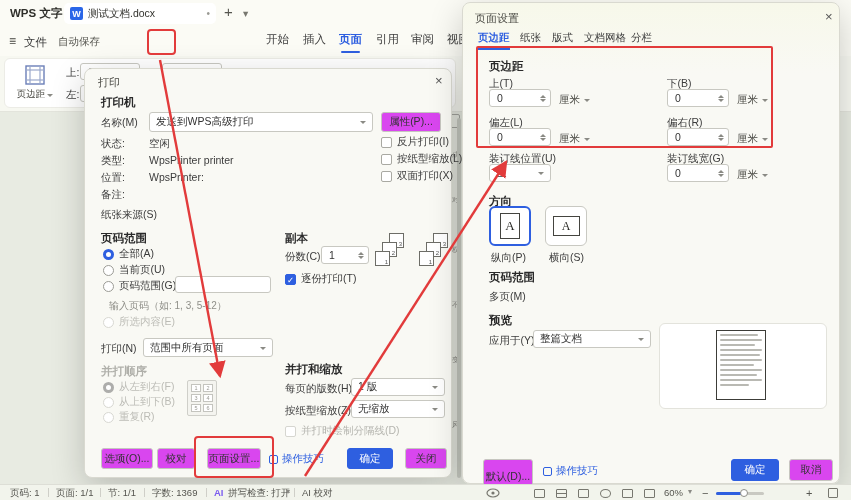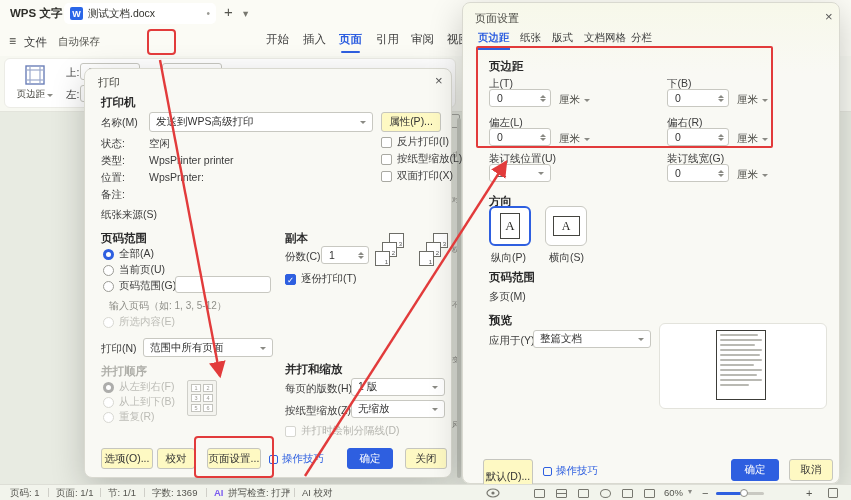--- a/index.html
+++ b/index.html
@@ -12,21 +12,21 @@
   
   .select{position:absolute;background:#fff;border:1px solid #c8c8c1;border-radius:3px;font-size:10.5px;color:#333;display:flex;align-items:center;padding:0 6px;white-space:nowrap}
   .select .car{margin-left:auto;width:0;height:0;border:3.5px solid transparent;border-top-color:#8a8a84;transform:translateY(2px)}
   .spin{position:absolute;background:#fff;border:1px solid #c8c8c1;border-radius:3px;font-size:10.5px;color:#333;display:flex;align-items:center;padding:0 4px 0 7px;white-space:nowrap}
   .spin .arr{margin-left:auto;display:flex;flex-direction:column;gap:1px}
   .spin .arr i{width:0;height:0;border:3px solid transparent;display:block}
   .spin .arr i.u{border-bottom-color:#8a8a84;border-top-width:0}
   .spin .arr i.d{border-top-color:#8a8a84;border-bottom-width:0}
   .unit{position:absolute;font-size:10.5px;color:#4a4a44;display:flex;align-items:center;gap:4px;white-space:nowrap}
   .unit .car{width:0;height:0;border:3.5px solid transparent;border-top-color:#8a8a84;transform:translateY(2px)}
-  .btn{position:absolute;background:#fef9c3;border:1px solid #c6c6bf;border-radius:3px;font-size:10.5px;color:#333;display:flex;align-items:center;justify-content:center;white-space:nowrap}
+  .btn{position:absolute;background:#d946ef;border:1px solid #c6c6bf;border-radius:3px;font-size:10.5px;color:#333;display:flex;align-items:center;justify-content:center;white-space:nowrap}
   .btn.primary{background:#2e5fe0;border-color:#2e5fe0;color:#fff}
   .cb{position:absolute;display:flex;align-items:center;gap:5px;font-size:10.5px;color:#3c3c3c;white-space:nowrap}
   .cb .box{width:11px;height:11px;border:1px solid #a9a9a2;border-radius:2px;background:#fff;flex:0 0 auto}
   .cb.checked .box{background:#2e5fe0;border-color:#2e5fe0;color:#fff;font-size:8.5px;line-height:10px;text-align:center}
   .cb.dis{color:#b5b5af}.cb.dis .box{border-color:#d6d6d0}
   .radio{position:absolute;display:flex;align-items:center;gap:5px;font-size:10.5px;color:#3c3c3c;white-space:nowrap}
   .radio .dot{width:11px;height:11px;border-radius:50%;border:1px solid #9b9b95;background:#fff;flex:0 0 auto}
   .radio.sel .dot{border:3.5px solid #2e5fe0}
   .radio.dis{color:#bcbcb6}.radio.dis .dot{border-color:#d8d8d2}
   .radio.graysel .dot{border:3.5px solid #adadab}

